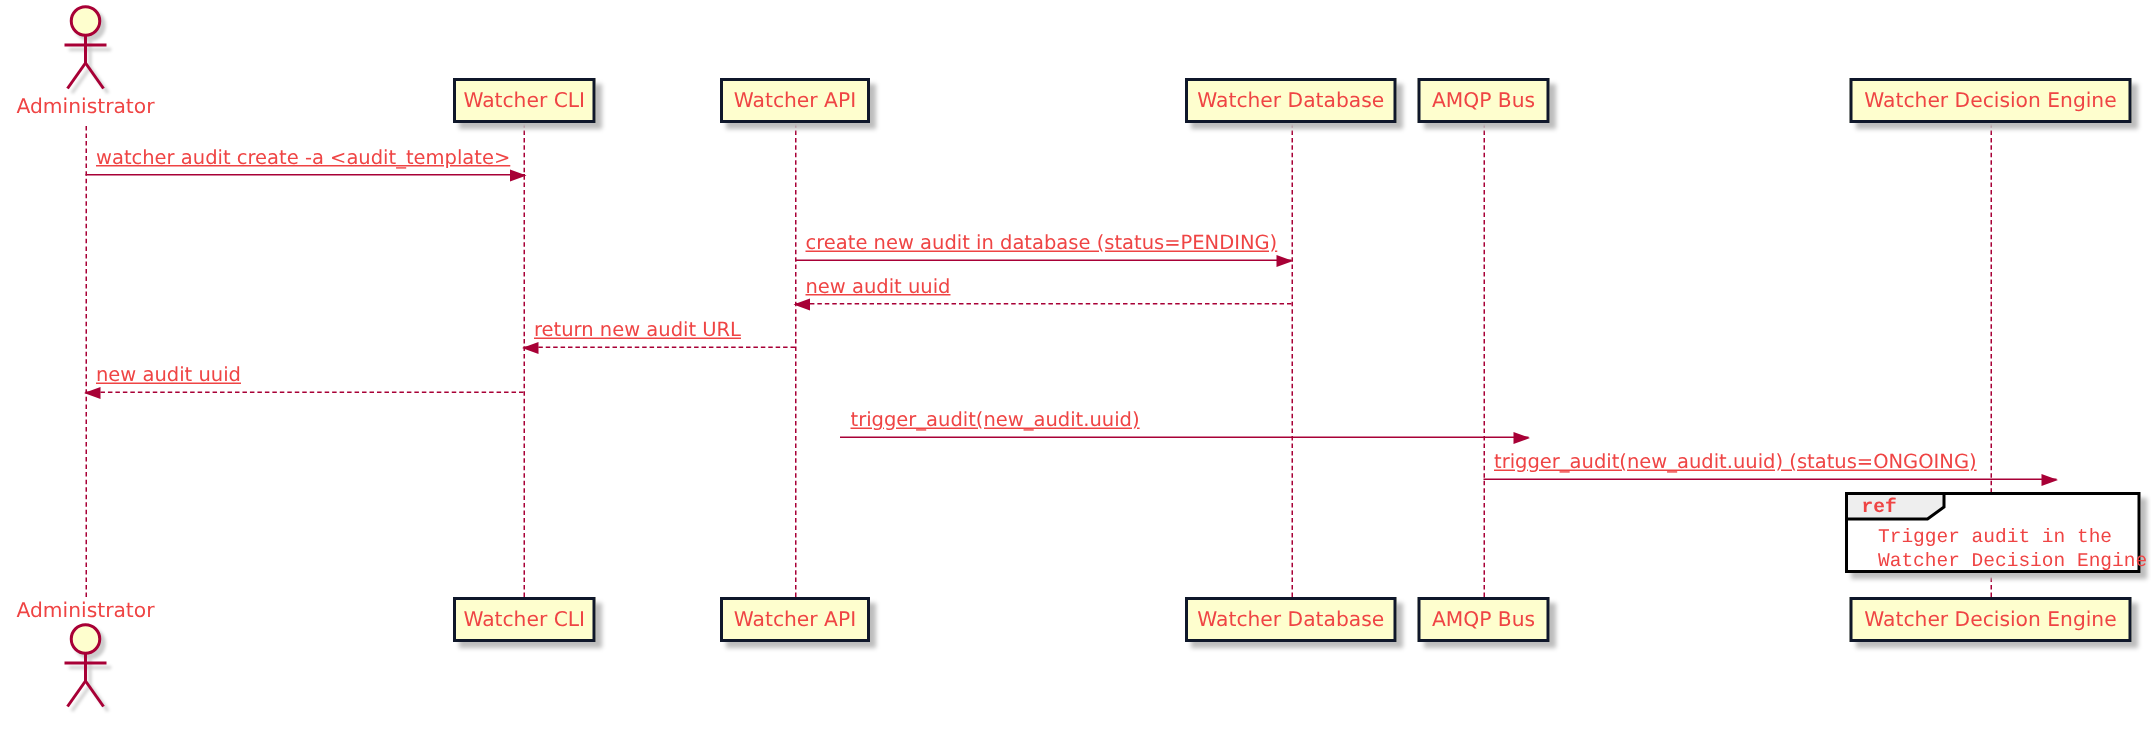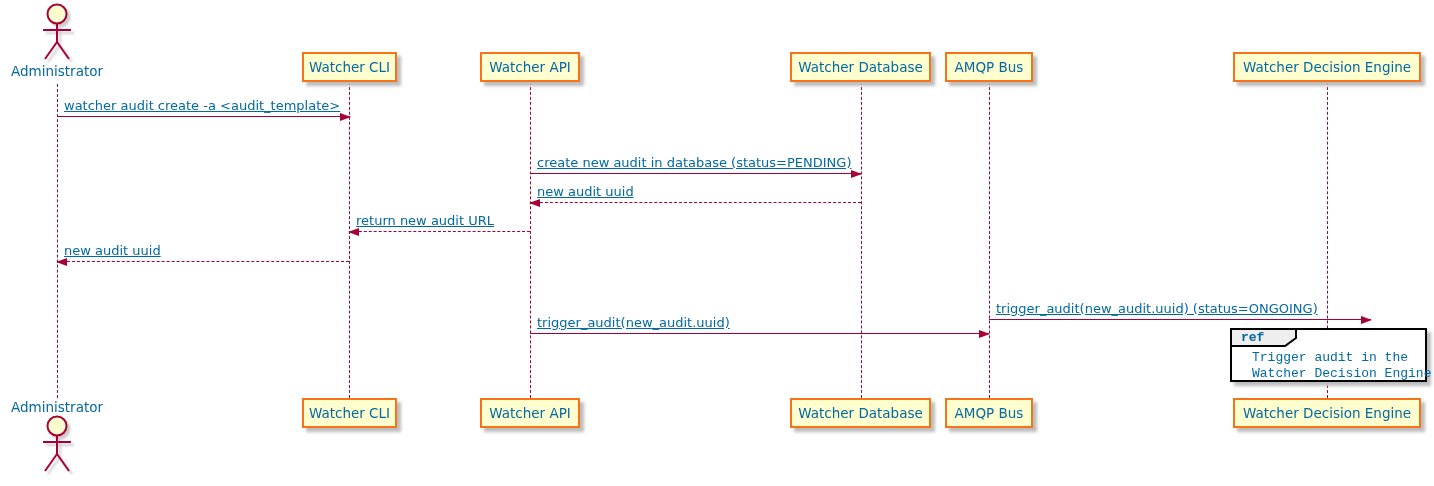--- a/index.html
+++ b/index.html
@@ -2,38 +2,38 @@
 <html><head>
 <meta charset="utf-8">
 <style>
   html, body { margin: 0; padding: 0; background: #ffffff; }
   #canvas {
     position: relative;
     width: 1434px;
     height: 486px;
     background: #ffffff;
     font-family: "DejaVu Sans", "Liberation Sans", sans-serif;
-    color: #0369a1;
+    color: #ef4444;
     overflow: hidden;
   }
 
   
   .lifeline {
     position: absolute;
     width: 0;
     border-left: 1px dashed #A80036;
   }
 
   
   .pbox {
     position: absolute;
     box-sizing: border-box;
     height: 30px;
     background: #FEFECE;
-    border: 2px solid #f97316;
+    border: 2px solid #0f172a;
     box-shadow: 4px 4px 3px #bdbdbd;
     display: flex;
     align-items: center;
     justify-content: center;
     font-size: 13.5px;
     white-space: nowrap;
   }
 
   
   .actor-label {
@@ -152,21 +152,21 @@
   <div class="msg" style="left:349px; top:212px; width:181px;">
     <span class="msg-label">return new audit URL</span>
     <div class="msg-line dashed"></div>
     <div class="arrowhead left"></div>
   </div>
   <div class="msg" style="left:57px; top:242px; width:292px;">
     <span class="msg-label">new audit uuid</span>
     <div class="msg-line dashed"></div>
     <div class="arrowhead left"></div>
   </div>
-  <div class="msg" style="left:530px; top:272px; width:459px;margin-top:42px;">
+  <div class="msg" style="left:560px; top:272px; width:459px;">
     <span class="msg-label">trigger_audit(new_audit.uuid)</span>
     <div class="msg-line"></div>
     <div class="arrowhead right"></div>
   </div>
   <div class="msg" style="left:989px; top:300px; width:338px;padding-left:44px;">
     <span class="msg-label">trigger_audit(new_audit.uuid) (status=ONGOING)</span>
     <div class="msg-line"></div>
     <div class="arrowhead right"></div>
   </div>
 

